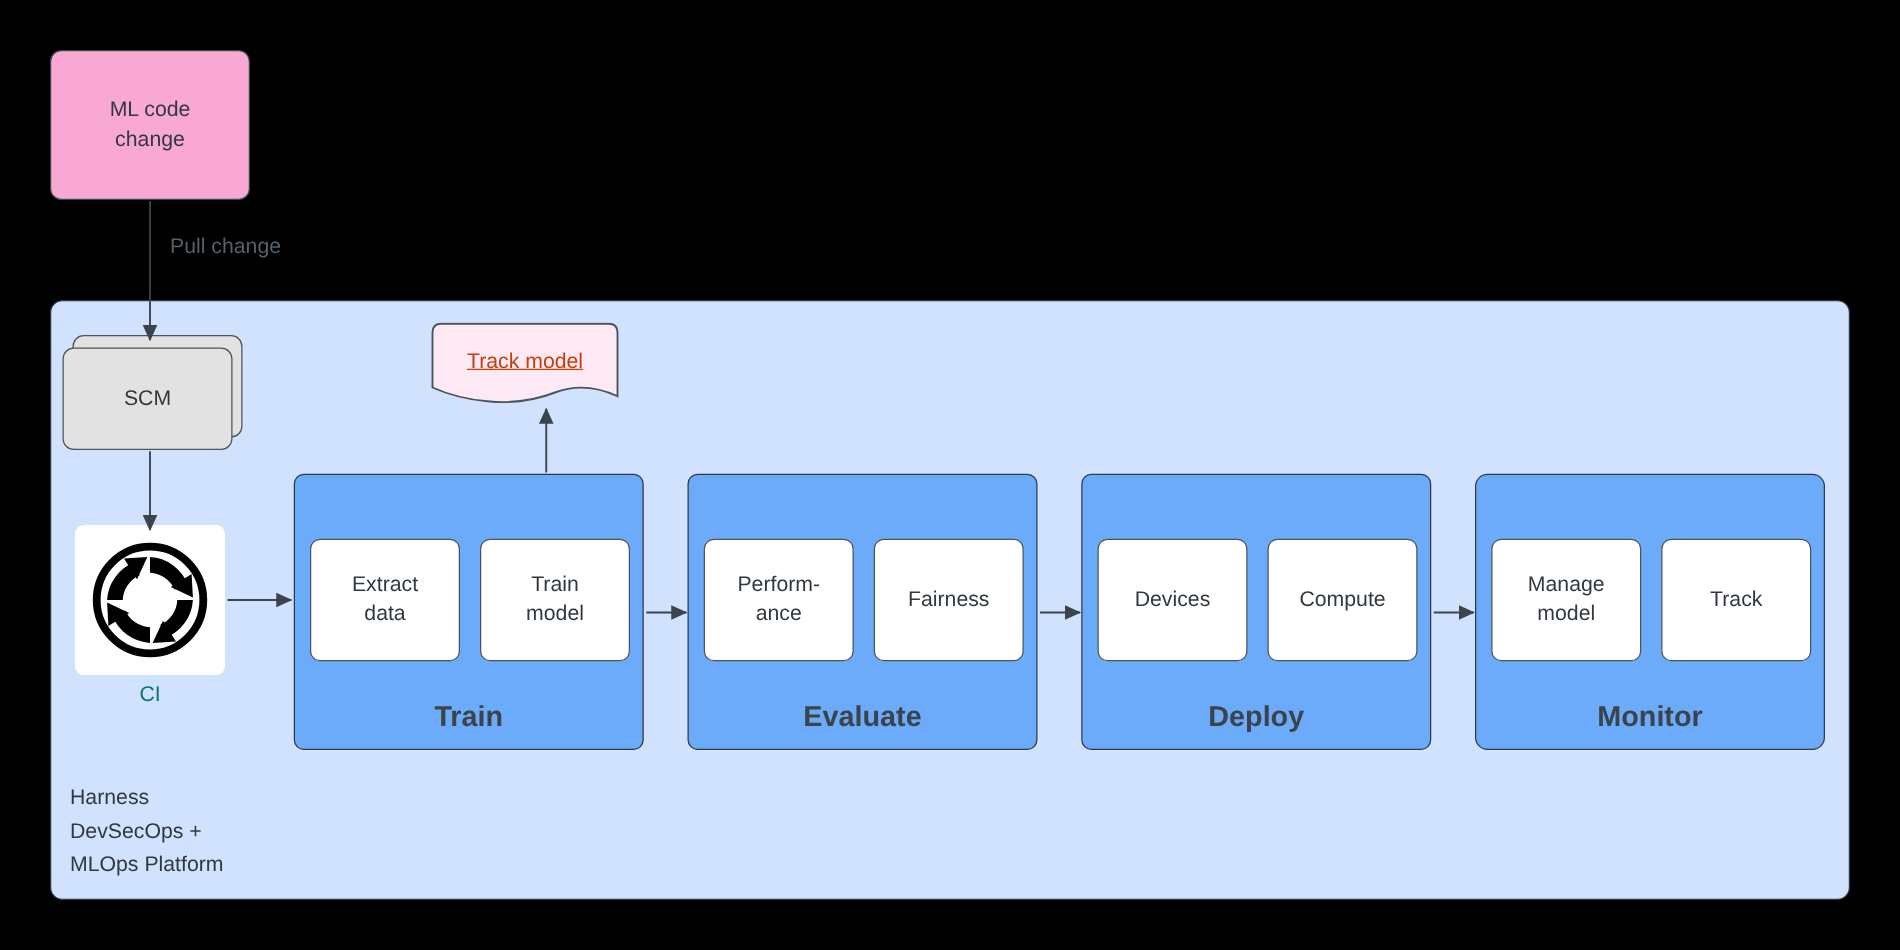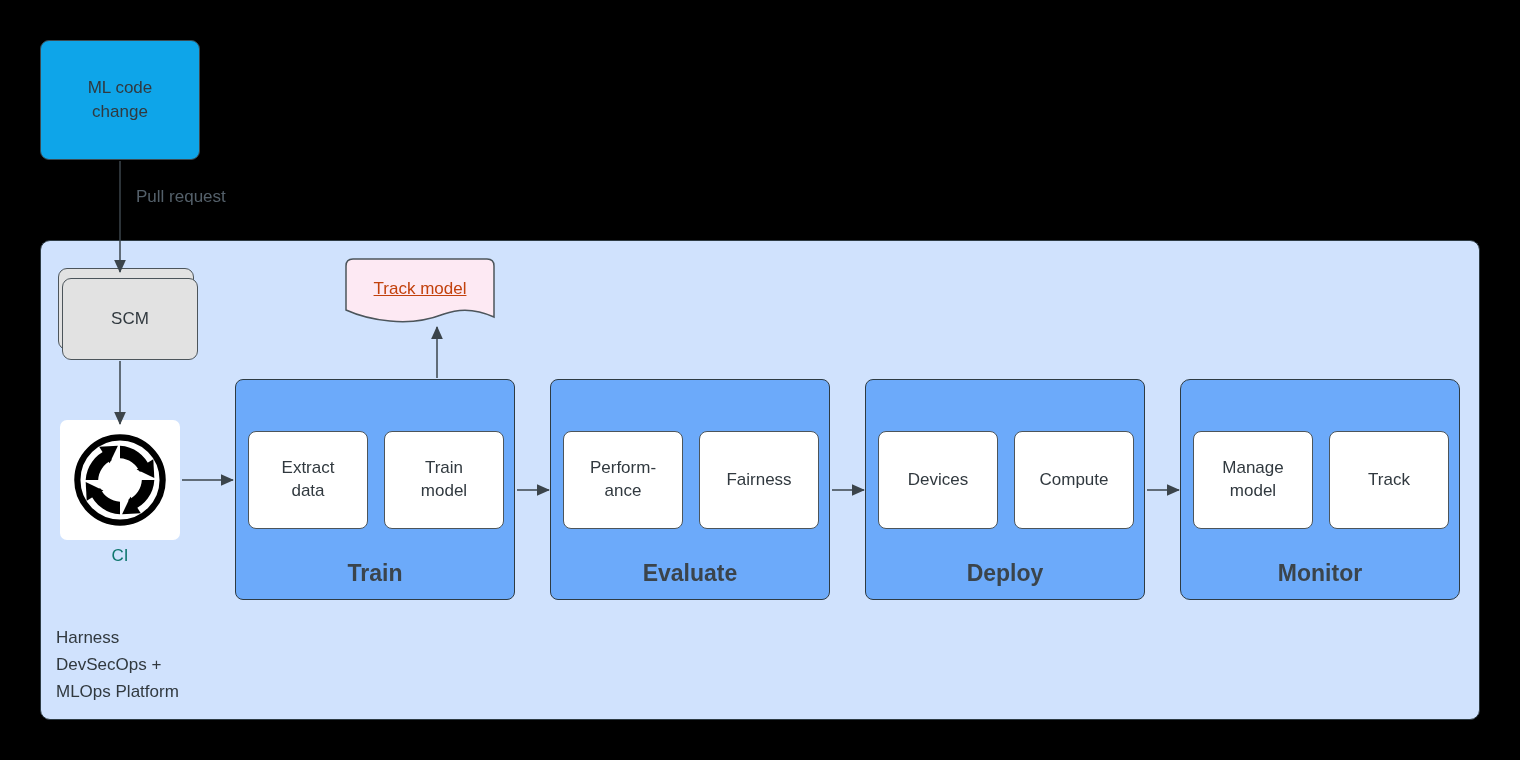--- a/index.html
+++ b/index.html
@@ -32,21 +32,21 @@
     text-align: center;
     color: #31393F;
   }
 
   
   .ml-code-box {
     left: 40px;
     top: 40px;
     width: 160px;
     height: 120px;
-    background: #0ea5e9;
+    background: #f9a8d4;
     border: 1.6px solid #3B4A52;
     border-radius: 9px;
     font-size: 17px;
     line-height: 1.42;
   }
 
   
   .scm-wrap {
     position: absolute;
     left: 50px;
@@ -60,21 +60,21 @@
     top: 0px;
     width: 136px;
     height: 82px;
     background: #E2E2E2;
     border: 1.5px solid #4C555B;
     border-radius: 9px;
     box-sizing: border-box;
   }
   .scm-front {
     position: absolute;
-    left: 12px;
+    left: 0px;
     top: 10px;
     width: 136px;
     height: 82px;
     background: #E2E2E2;
     border: 1.5px solid #4C555B;
     border-radius: 9px;
     box-sizing: border-box;
     display: flex;
     align-items: center;
     justify-content: center;
@@ -323,15 +323,15 @@
 
     <line x1="517" y1="490" x2="549" y2="490" stroke="#3B444B" stroke-width="1.5" marker-end="url(#arrowhead)"></line>
 
     <line x1="832" y1="490" x2="864" y2="490" stroke="#3B444B" stroke-width="1.5" marker-end="url(#arrowhead)"></line>
 
     <line x1="1147" y1="490" x2="1179" y2="490" stroke="#3B444B" stroke-width="1.5" marker-end="url(#arrowhead)"></line>
 
     <line x1="437" y1="378" x2="437" y2="327" stroke="#3B444B" stroke-width="1.5" marker-end="url(#arrowhead)"></line>
   </svg>
 
-  <div class="edge-label" style="left:136px; top:187px;">Pull request</div>
+  <div class="edge-label" style="left:136px; top:187px;">Pull change</div>
 
 </div>
 
 </body></html>

